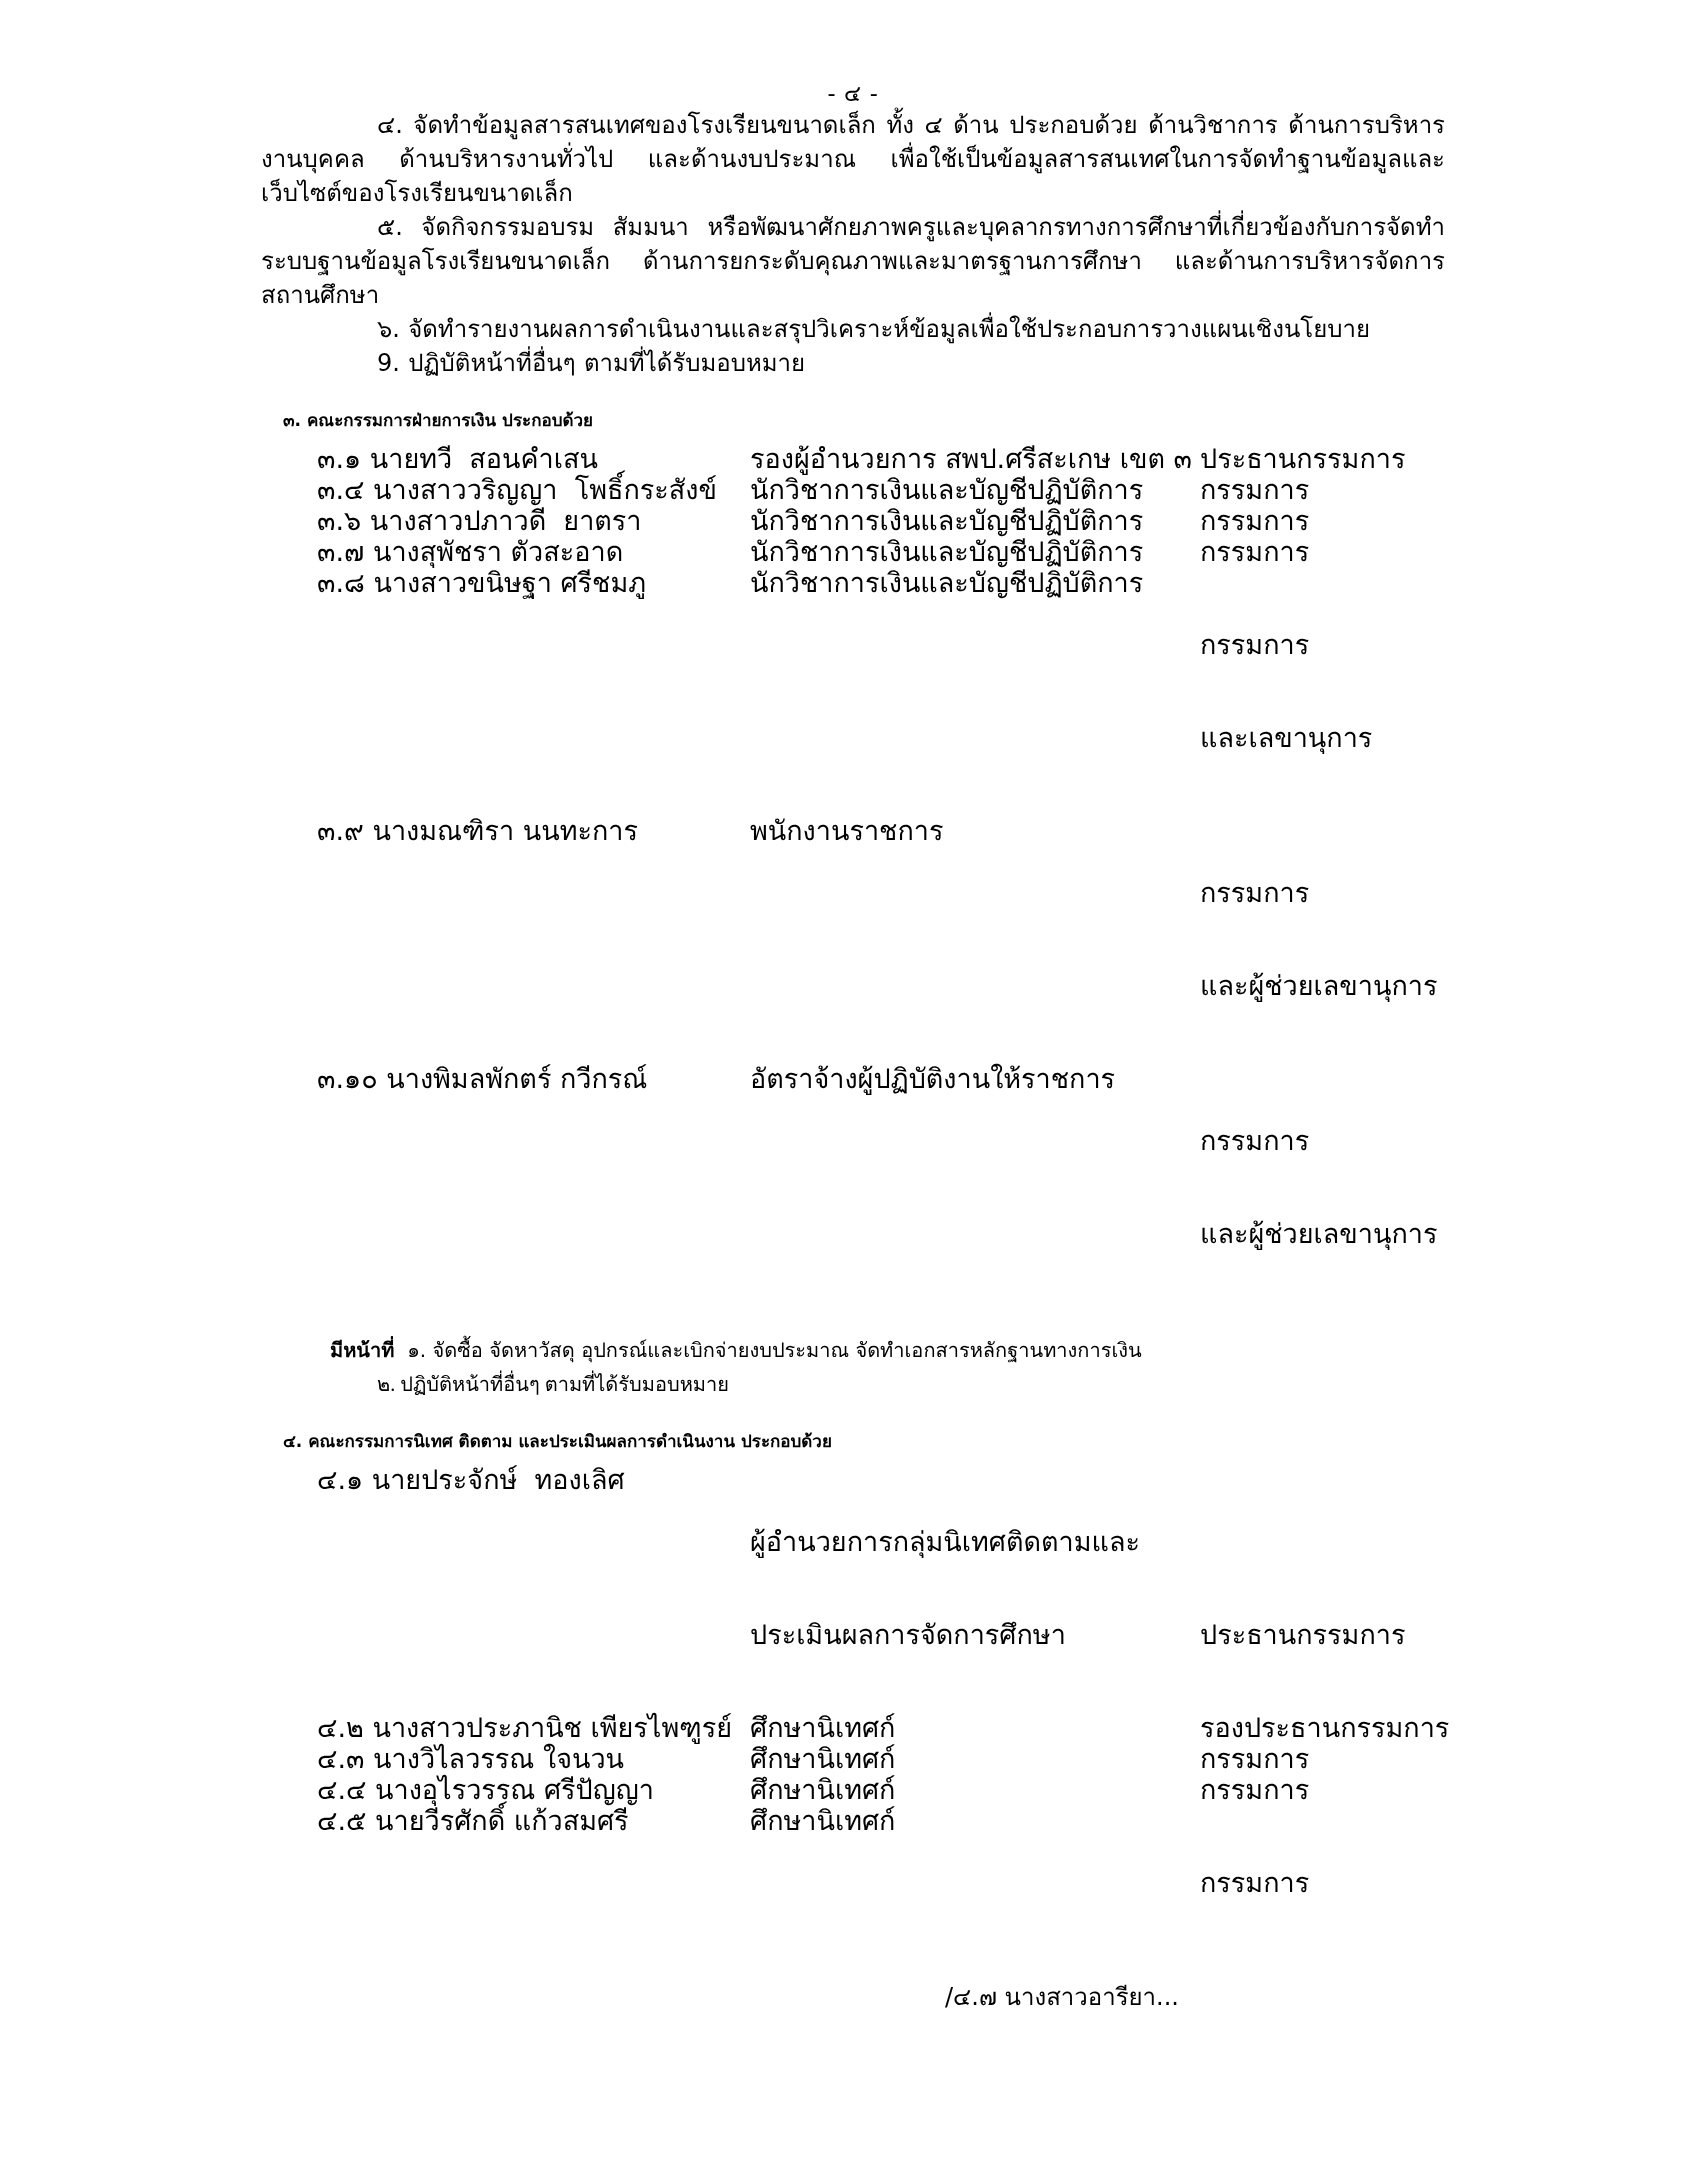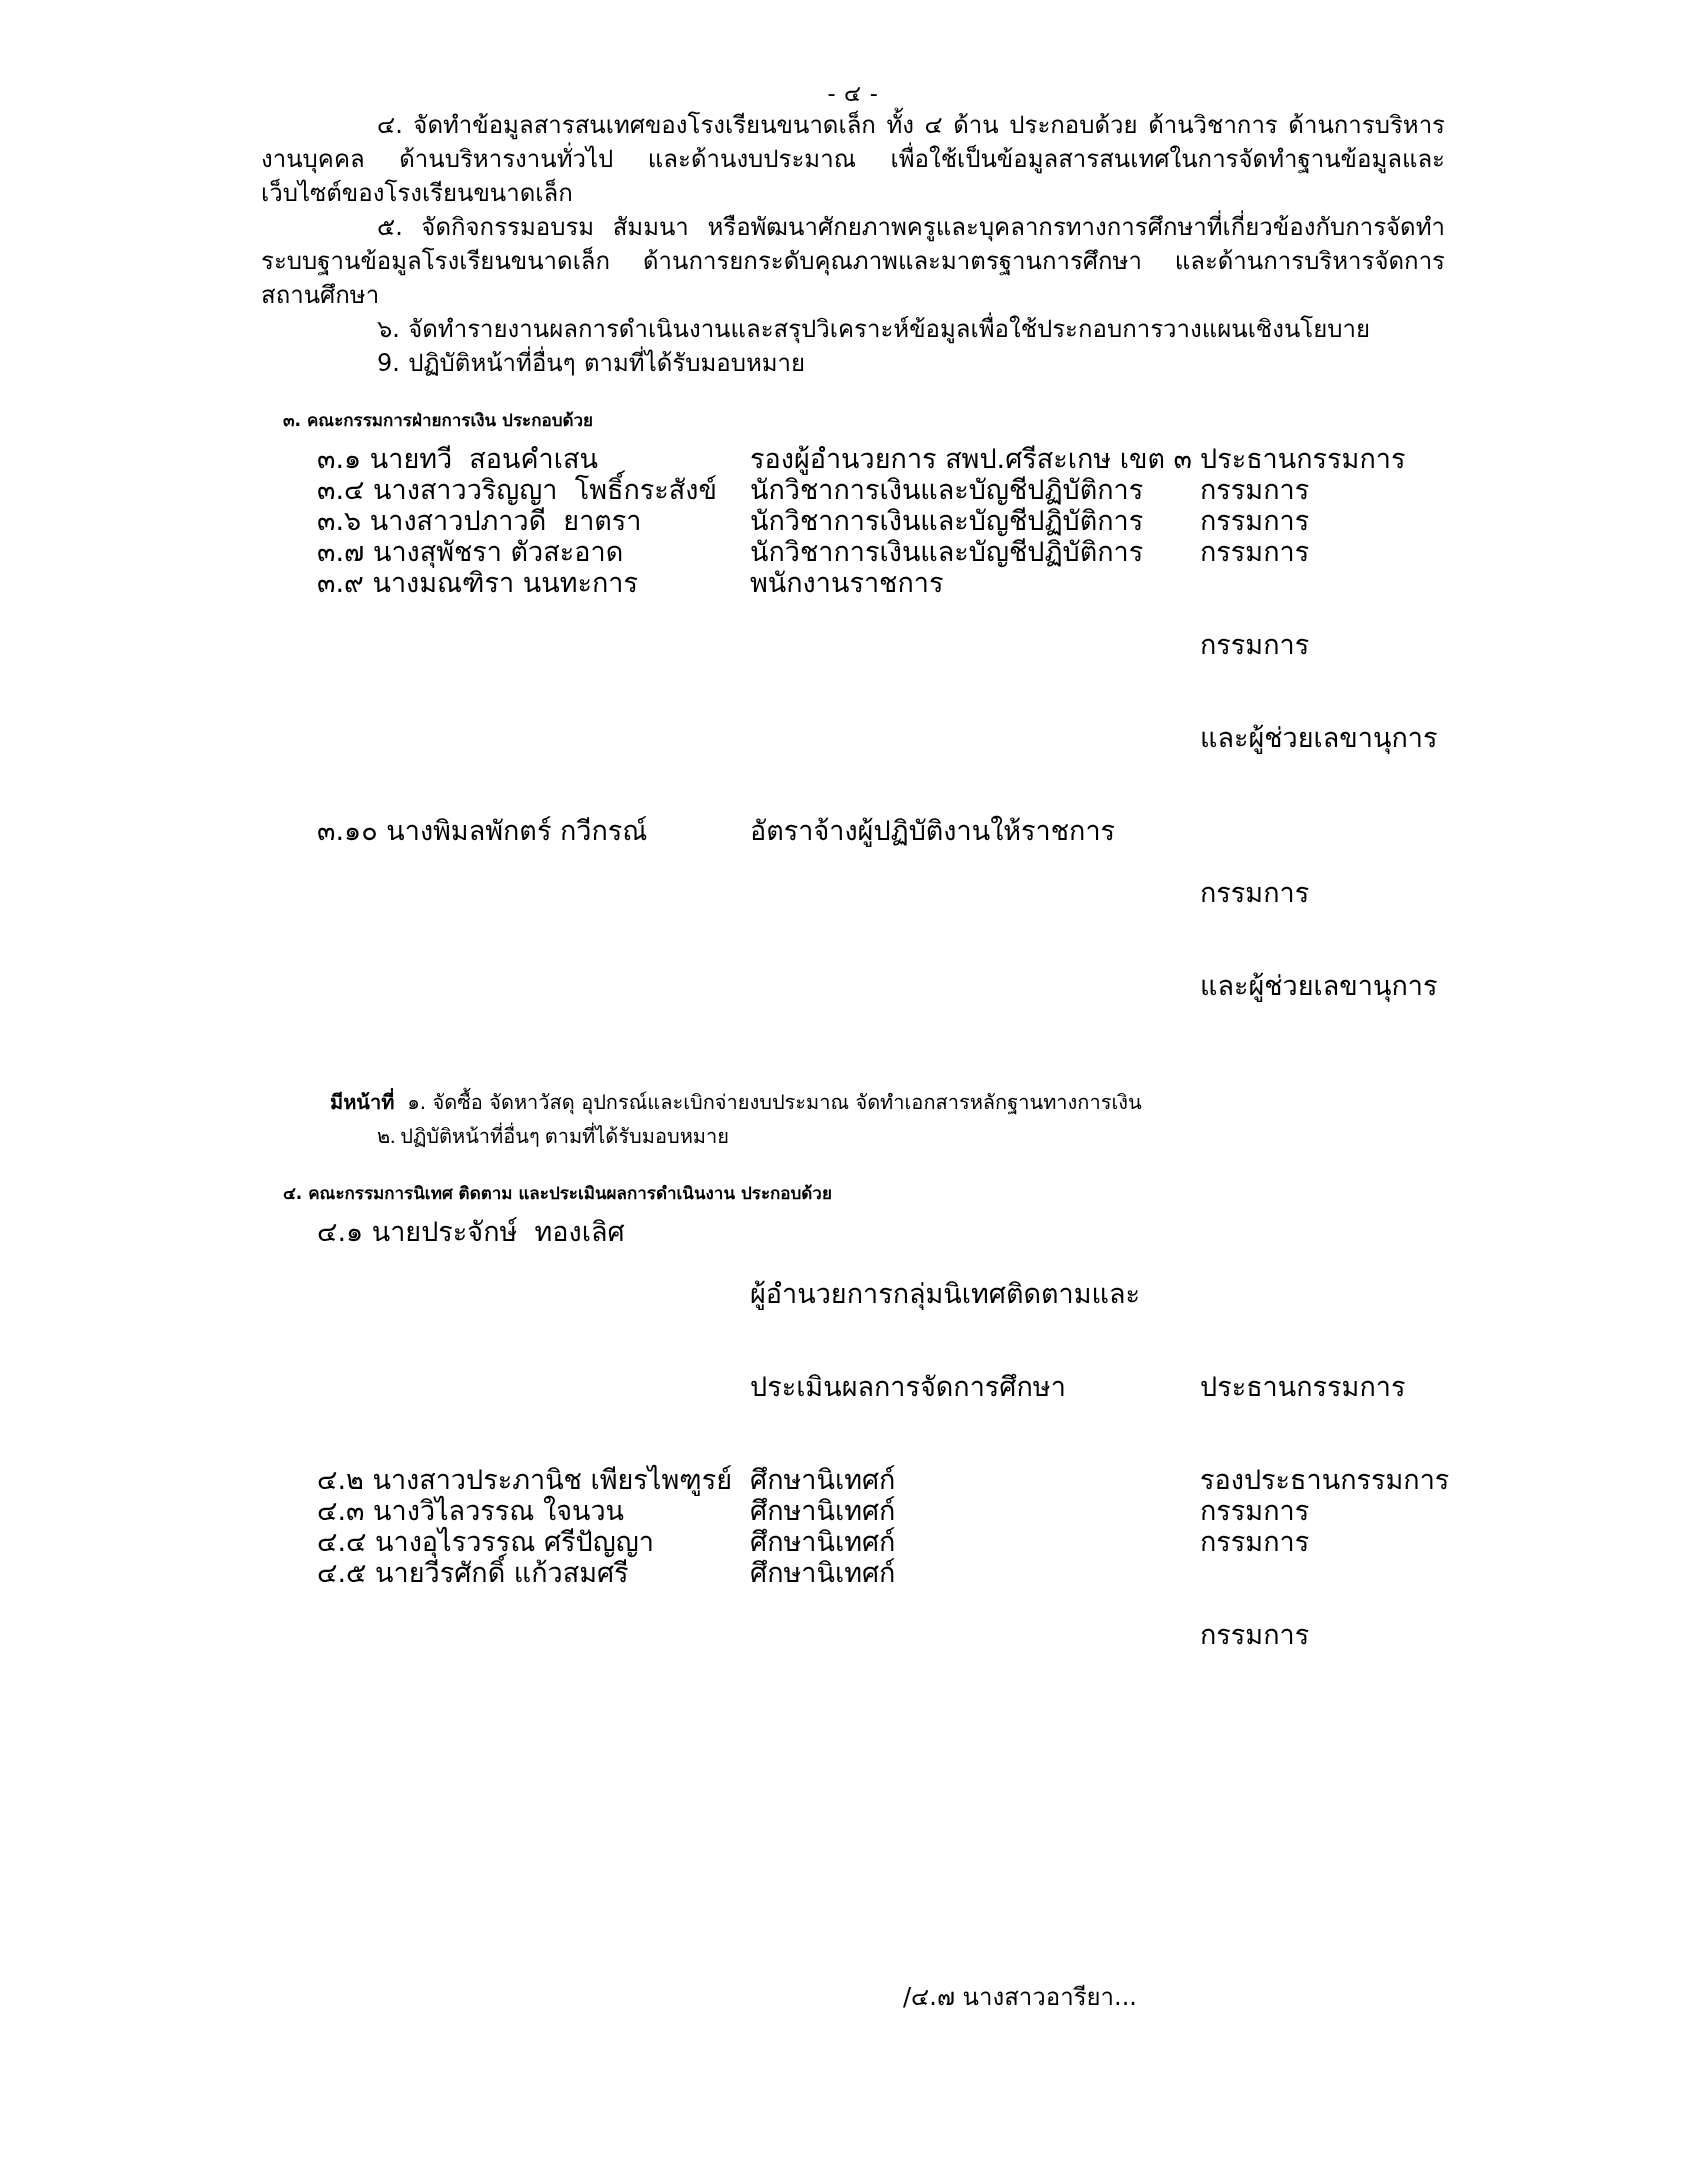--- a/index.html
+++ b/index.html
@@ -89,21 +89,21 @@
     margin-top: 22px;
   }
   .duties .lead {
     font-weight: bold;
   }
   .duties .d1 { padding-left: 69px; text-indent: 0; }
   .duties .d2 { padding-left: 116px; font-family: Liberation Serif, serif; }
 
   .footer-note {
     position: absolute;
-    left: 903px;
+    left: 945px;
     top: 1981px;
     font-size: 24px;
     line-height: 32px;
   }
 </style>
 </head>
 <body>
 
 <div class="page">
   <div class="doc">
@@ -139,20 +139,28 @@
           <td class="col-pos"><span>นักวิชาการเงินและบัญชีปฏิบัติการ</span></td>
           <td class="col-role"><span>กรรมการ</span></td>
         </tr>
 
         <tr>
           <td class="col-name"><span>๓.๗</span> <span>นางสุพัชรา ตัวสะอาด</span></td>
           <td class="col-pos"><span>นักวิชาการเงินและบัญชีปฏิบัติการ</span></td>
           <td class="col-role"><span>กรรมการ</span></td>
         </tr>
 
+        <tr>
+          <td class="col-name"><span>๓.๘</span> <span>นางสาวขนิษฐา ศรีชมภู</span></td>
+          <td class="col-pos"><span>นักวิชาการเงินและบัญชีปฏิบัติการ</span></td>
+          <td class="col-role">
+            <span class="subline">กรรมการ</span>
+            <span class="subline">และเลขานุการ</span>
+          </td>
+        </tr>
 
         <tr>
           <td class="col-name"><span>๓.๙</span> <span>นางมณฑิรา นนทะการ</span></td>
           <td class="col-pos"><span>พนักงานราชการ</span></td>
           <td class="col-role">
             <span class="subline">กรรมการ</span>
             <span class="subline">และผู้ช่วยเลขานุการ</span>
           </td>
         </tr>
 

